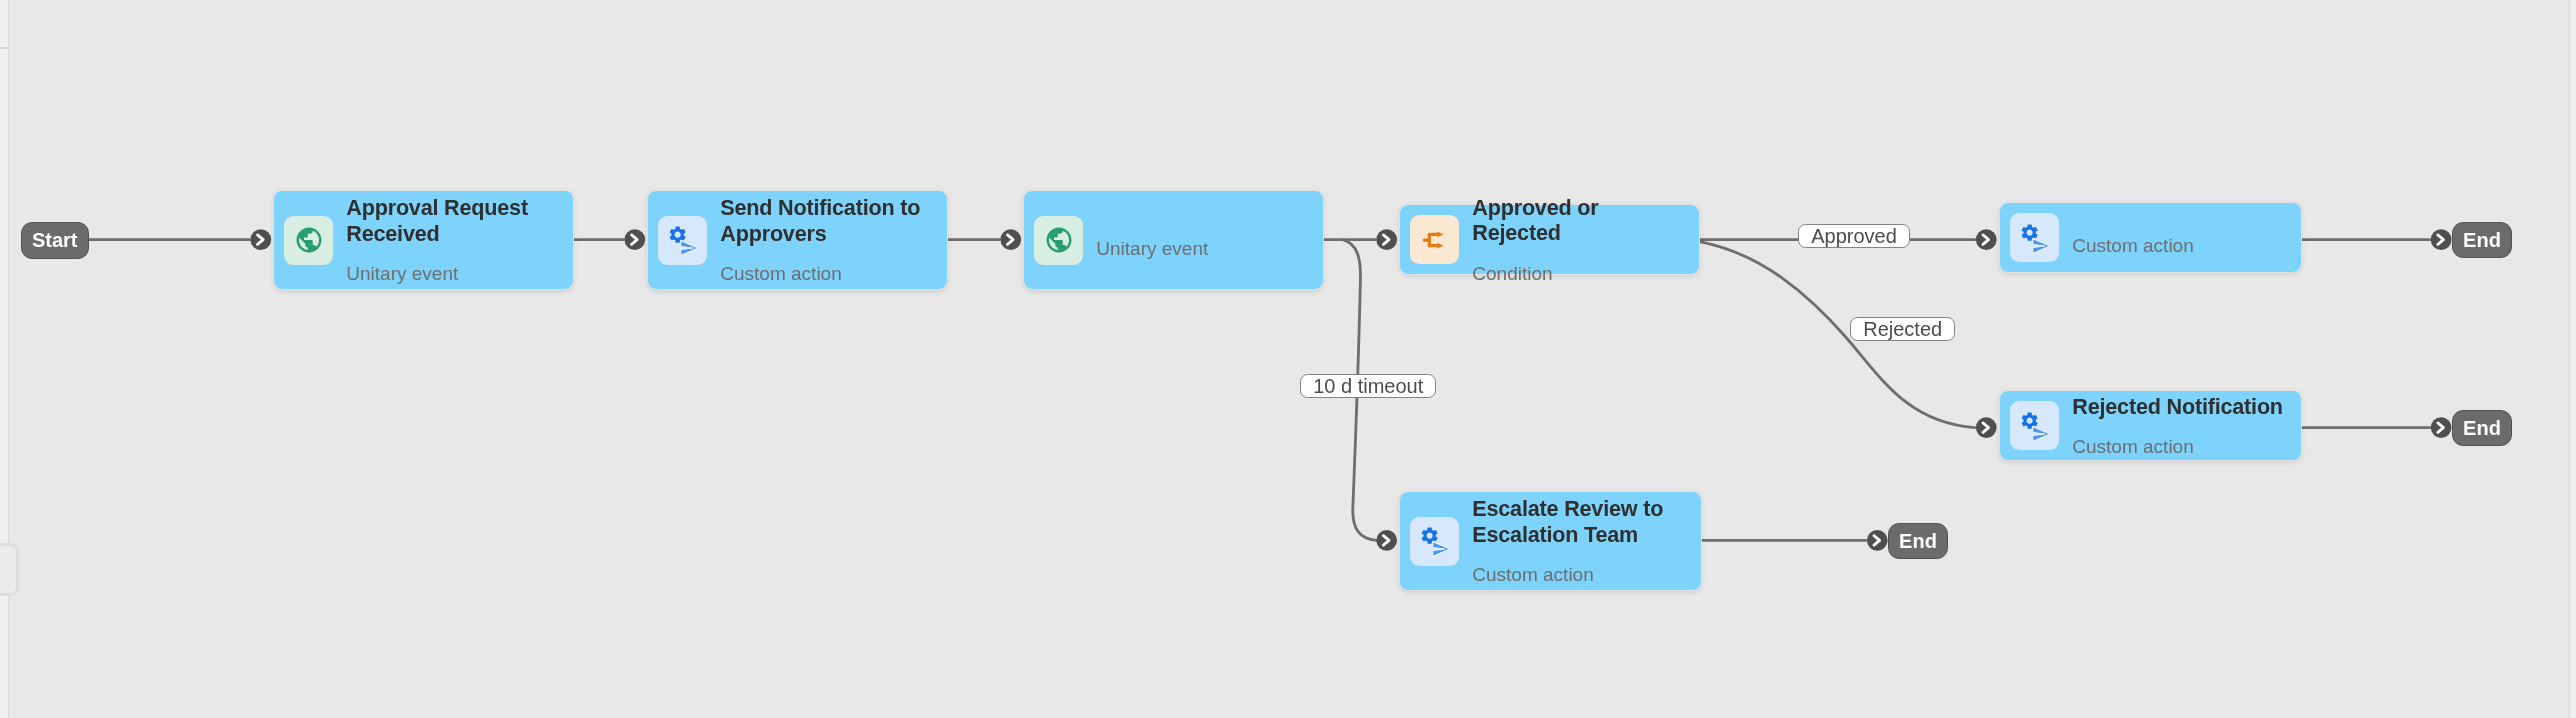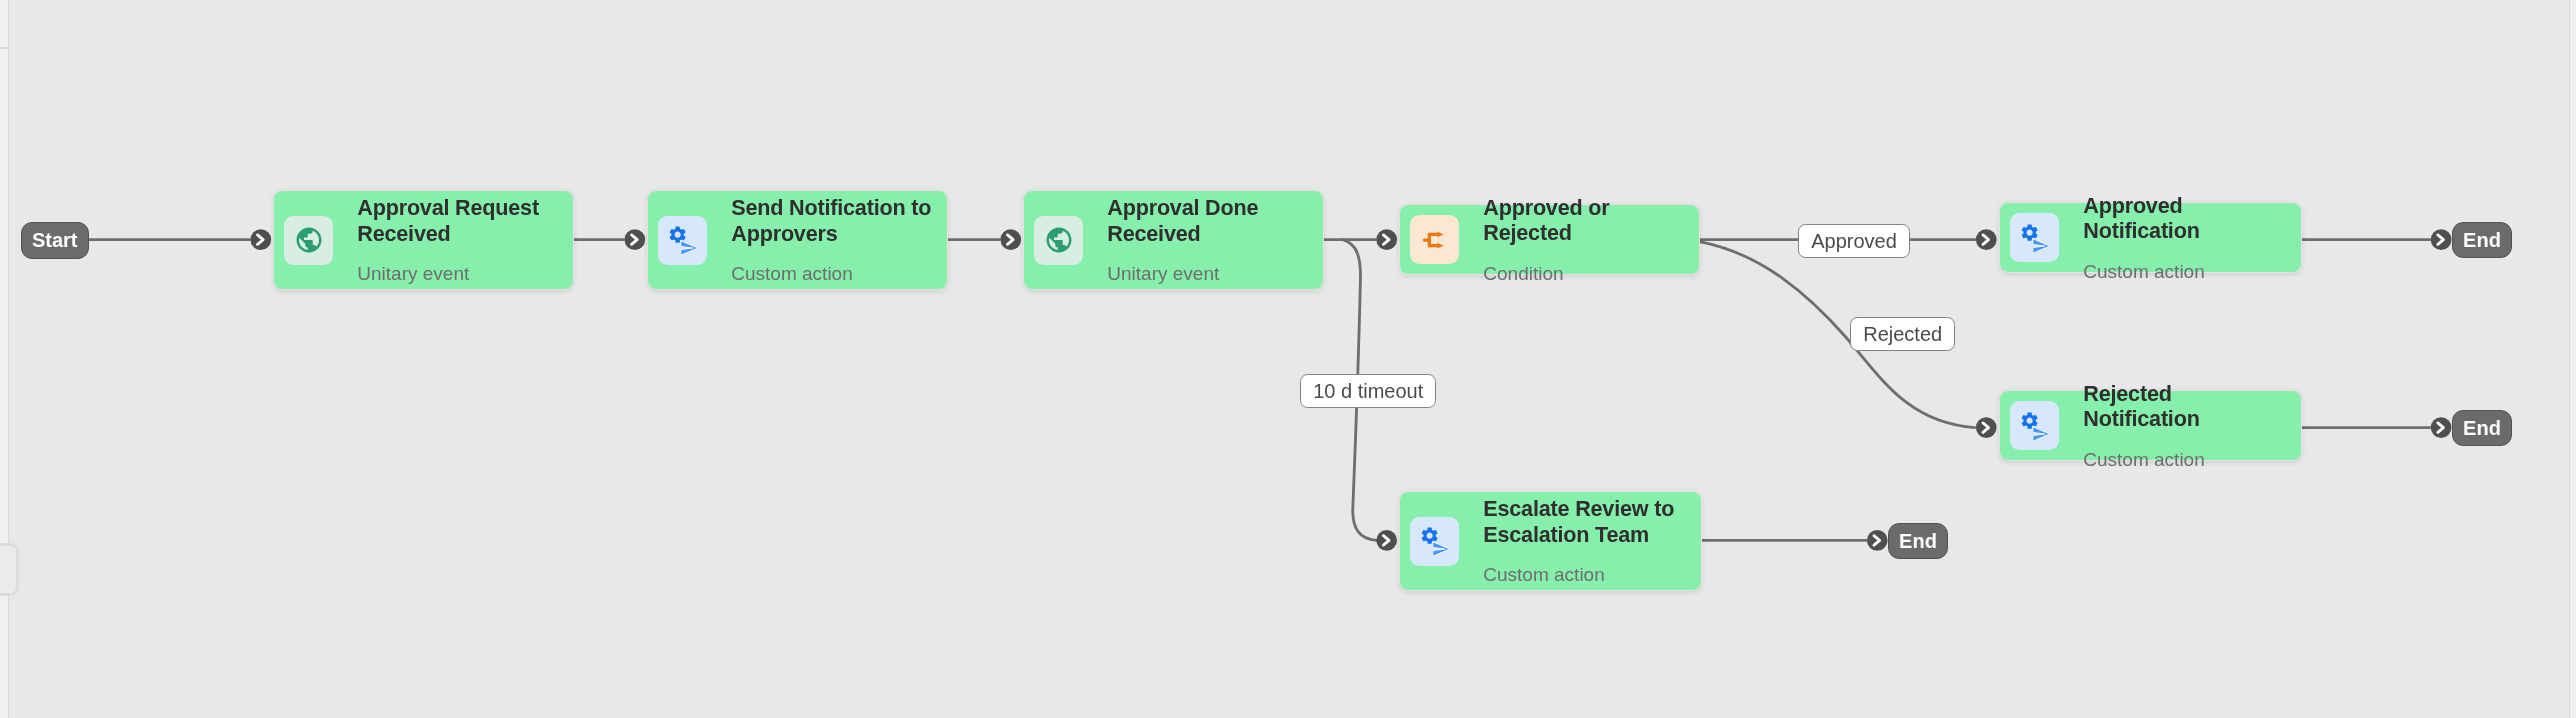--- a/index.html
+++ b/index.html
@@ -30,23 +30,23 @@
     position:absolute; display:flex; align-items:center; justify-content:center;
     background:#6b6b6b; border:1.9px solid #525252; border-radius:11px;
     color:#ffffff; font-size:20px; font-weight:600; box-sizing:border-box;
   }
   .terminal.start { left:20.7px; top:222px; width:68px; height:37px; }
   .terminal.end1 { left:2452px; top:222px; width:60px; height:36px; }
   .terminal.end2 { left:2452px; top:410px; width:60px; height:36px; }
   .terminal.end3 { left:1888px; top:523px; width:60px; height:36px; }
 
   .node-card {
-    position:absolute; display:flex; align-items:center; gap:24px;
+    position:absolute; display:flex; align-items:center; gap:13px;
     padding:0 13px 0 10.3px; box-sizing:border-box;
-    background:#86efac; border:0.9px solid #e2e2e2; border-radius:9.4px;
+    background:#7dd3fc; border:0.9px solid #e2e2e2; border-radius:9.4px;
     box-shadow:0 1.9px 5.6px rgba(0,0,0,0.10);
   }
   .node-icon {
     width:49px; height:49px; border-radius:9.4px; flex:0 0 auto;
     display:flex; align-items:center; justify-content:center;
   }
   .icon-green  { background:#d9eee3; }
   .icon-blue   { background:#d7e8fc; }
   .icon-orange { background:#fbe8d2; }
   .node-text  { display:flex; flex-direction:column; min-width:0; }
@@ -56,21 +56,21 @@
   .card1 { left:273px;  top:190px; width:301px; height:100px; }
   .card2 { left:647px;  top:190px; width:301px; height:100px; }
   .card3 { left:1023px; top:190px; width:301px; height:100px; }
   .card4 { left:1399px; top:204px; width:301px; height:71px;  }
   .card5 { left:1999px; top:202px; width:303px; height:71px;  }
   .card6 { left:1999px; top:390px; width:303px; height:71px;  }
   .card7 { left:1399px; top:491px; width:303px; height:100px;align-items:center; }
 
   .edge-label {
     position:absolute; display:inline-flex; align-items:center; justify-content:center;
-    height:34px; padding:0 12.2px; box-sizing:border-box;
+    height:24px; padding:0 12.2px; box-sizing:border-box;
     background:#ffffff; border:1.9px solid #828282; border-radius:7.5px;
     font-size:20px; color:#4b4b4b; white-space:nowrap;
   }
   .lbl-approved { left:1798px; top:224px; }
   .lbl-rejected { left:1850px; top:317px; }
   .lbl-timeout  { left:1300px; top:374px; }
 </style>
 </head>
 <body>
 
@@ -180,21 +180,20 @@
     </div>
   </div>
 
   <div class="node-card card3">
     <div class="node-icon icon-green">
       <svg width="30" height="30" viewBox="0 0 24 24">
           <path fill="#2a9d72" d="M12 2C6.48 2 2 6.48 2 12s4.48 10 10 10 10-4.48 10-10S17.52 2 12 2zm-1 17.93c-3.95-.49-7-3.85-7-7.93 0-.62.08-1.21.21-1.79L9 15v1c0 1.1.9 2 2 2v1.93zm6.9-2.54c-.26-.81-1-1.39-1.9-1.39h-1v-3c0-.55-.45-1-1-1H8v-2h2c.55 0 1-.45 1-1V7h2c1.1 0 2-.9 2-2v-.41c2.93 1.19 5 4.06 5 7.41 0 2.08-.8 3.97-2.1 5.39z"></path>
         </svg>
     </div>
     <div class="node-text">
-      <div class="node-title">Approval Done Received</div>
       <div class="node-sub">Unitary event</div>
     </div>
   </div>
 
   <div class="node-card card4">
     <div class="node-icon icon-orange">
       <svg width="30" height="30" viewBox="0 0 24 24" fill="none" stroke="#e87a12" stroke-width="2.6" stroke-linecap="round" stroke-linejoin="round">
         <path d="M3.5 12 H7.5"></path>
         <path d="M7.5 7.5 V16.5"></path>
         <path d="M7.5 7.5 H13.5"></path>
@@ -214,21 +213,20 @@
       <svg width="32" height="32" viewBox="0 0 24 24">
         <g transform="translate(0.3,0.3) scale(0.64)">
             <path fill="#1672e8" d="M19.14 12.94c.04-.3.06-.61.06-.94 0-.32-.02-.64-.07-.94l2.03-1.58c.18-.14.23-.41.12-.61l-1.92-3.32c-.12-.22-.37-.29-.59-.22l-2.39.96c-.5-.38-1.03-.7-1.62-.94l-.36-2.54c-.04-.24-.24-.41-.48-.41h-3.84c-.24 0-.43.17-.47.41l-.36 2.54c-.59.24-1.13.57-1.62.94l-2.39-.96c-.22-.08-.47 0-.59.22L2.74 8.87c-.12.21-.08.47.12.61l2.03 1.58c-.05.3-.09.63-.09.94s.02.64.07.94l-2.03 1.58c-.18.14-.23.41-.12.61l1.92 3.32c.12.22.37.29.59.22l2.39-.96c.5.38 1.03.7 1.62.94l.36 2.54c.05.24.24.41.48.41h3.84c.24 0 .44-.17.47-.41l.36-2.54c.59-.24 1.13-.56 1.62-.94l2.39.96c.22.08.47 0 .59-.22l1.92-3.32c.12-.22.07-.47-.12-.61l-2.01-1.58zM12 15.6c-1.98 0-3.6-1.62-3.6-3.6s1.62-3.6 3.6-3.6 3.6 1.62 3.6 3.6-1.62 3.6-3.6 3.6z"></path>
           </g>
         <g transform="translate(9.2,10.8) scale(0.6)">
             <path fill="#4b97f0" stroke="#ffffff" stroke-width="1" d="M2.01 21L23 12 2.01 3 2 10l15 2-15 2z"></path>
           </g>
       </svg>
     </div>
     <div class="node-text">
-      <div class="node-title">Approved Notification</div>
       <div class="node-sub">Custom action</div>
     </div>
   </div>
 
   <div class="node-card card6">
     <div class="node-icon icon-blue">
       <svg width="32" height="32" viewBox="0 0 24 24">
         <g transform="translate(0.3,0.3) scale(0.64)">
             <path fill="#1672e8" d="M19.14 12.94c.04-.3.06-.61.06-.94 0-.32-.02-.64-.07-.94l2.03-1.58c.18-.14.23-.41.12-.61l-1.92-3.32c-.12-.22-.37-.29-.59-.22l-2.39.96c-.5-.38-1.03-.7-1.62-.94l-.36-2.54c-.04-.24-.24-.41-.48-.41h-3.84c-.24 0-.43.17-.47.41l-.36 2.54c-.59.24-1.13.57-1.62.94l-2.39-.96c-.22-.08-.47 0-.59.22L2.74 8.87c-.12.21-.08.47.12.61l2.03 1.58c-.05.3-.09.63-.09.94s.02.64.07.94l-2.03 1.58c-.18.14-.23.41-.12.61l1.92 3.32c.12.22.37.29.59.22l2.39-.96c.5.38 1.03.7 1.62.94l.36 2.54c.05.24.24.41.48.41h3.84c.24 0 .44-.17.47-.41l.36-2.54c.59-.24 1.13-.56 1.62-.94l2.39.96c.22.08.47 0 .59-.22l1.92-3.32c.12-.22.07-.47-.12-.61l-2.01-1.58zM12 15.6c-1.98 0-3.6-1.62-3.6-3.6s1.62-3.6 3.6-3.6 3.6 1.62 3.6 3.6-1.62 3.6-3.6 3.6z"></path>
           </g>

